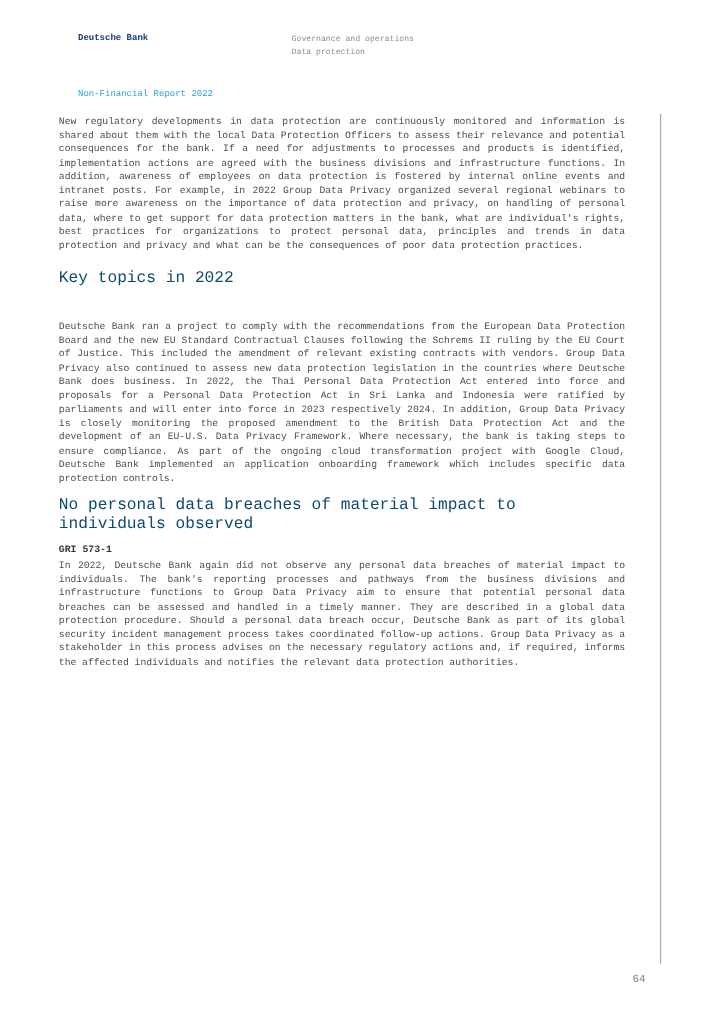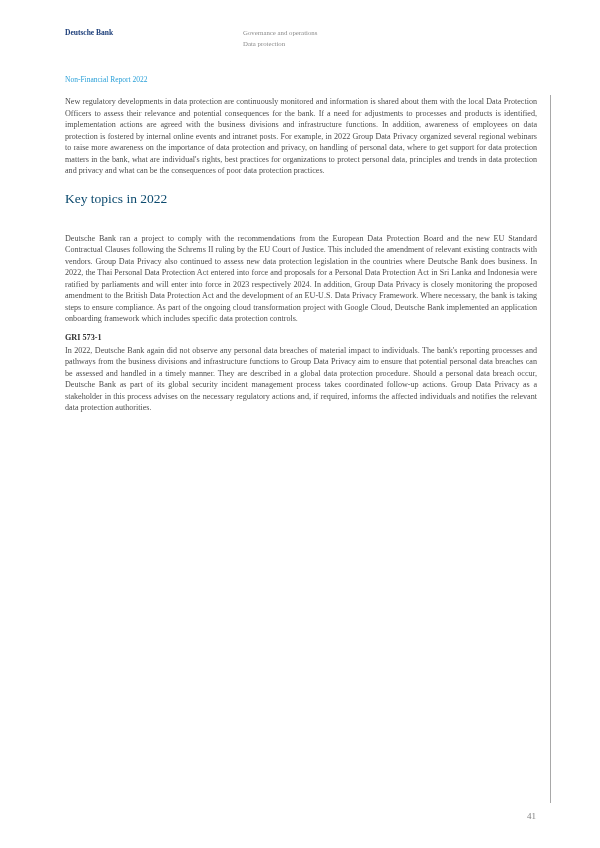--- a/index.html
+++ b/index.html
@@ -6,21 +6,21 @@
     margin: 0;
     padding: 0;
     background: #ffffff;
   }
   .page {
     position: relative;
     width: 600px;
     height: 848px;
     background: #ffffff;
     overflow: hidden;
-    font-family: Liberation Serif, serif;
+    font-family: Liberation Mono, monospace;
   }
 
   
   .header-brand {
     position: absolute;
     left: 65px;
     top: 27px;
     line-height: 11px;
     font-size: 7.5px;
   }
@@ -47,21 +47,21 @@
     left: 550px;
     top: 95px;
     width: 1px;
     height: 708px;
     background: #a8a8a8;
   }
 
   
   .content {
     position: absolute;
-    left: 65px;
+    left: 49px;
     top: 96px;
     width: 472px;
   }
   .body-par {
     margin: 0;
     font-size: 8.1px;
     line-height: 11.5px;
     color: #4d4d4d;
     text-align: justify;
   }
@@ -110,22 +110,23 @@
   <div class="margin-rule"></div>
 
   <div class="content">
 
     <p class="body-par">New regulatory developments in data protection are continuously monitored and information is shared about them with the local Data Protection Officers to assess their relevance and potential consequences for the bank. If a need for adjustments to processes and products is identified, implementation actions are agreed with the business divisions and infrastructure functions. In addition, awareness of employees on data protection is fostered by internal online events and intranet posts. For example, in 2022 Group Data Privacy organized several regional webinars to raise more awareness on the importance of data protection and privacy, on handling of personal data, where to get support for data protection matters in the bank, what are individual's rights, best practices for organizations to protect personal data, principles and trends in data protection and privacy and what can be the consequences of poor data protection practices.</p>
 
     <h2 class="heading-blue h1-key-topics">Key topics in 2022</h2>
 
     <p class="body-par par2">Deutsche Bank ran a project to comply with the recommendations from the European Data Protection Board and the new EU Standard Contractual Clauses following the Schrems II ruling by the EU Court of Justice. This included the amendment of relevant existing contracts with vendors. Group Data Privacy also continued to assess new data protection legislation in the countries where Deutsche Bank does business. In 2022, the Thai Personal Data Protection Act entered into force and proposals for a Personal Data Protection Act in Sri Lanka and Indonesia were ratified by parliaments and will enter into force in 2023 respectively 2024. In addition, Group Data Privacy is closely monitoring the proposed amendment to the British Data Protection Act and the development of an EU-U.S. Data Privacy Framework. Where necessary, the bank is taking steps to ensure compliance. As part of the ongoing cloud transformation project with Google Cloud, Deutsche Bank implemented an application onboarding framework which includes specific data protection controls.</p>
 
+    <h2 class="heading-blue h2-breaches">No personal data breaches of material impact to individuals observed</h2>
 
     <p class="gri-label">GRI 573-1</p>
 
     <p class="body-par">In 2022, Deutsche Bank again did not observe any personal data breaches of material impact to individuals. The bank's reporting processes and pathways from the business divisions and infrastructure functions to Group Data Privacy aim to ensure that potential personal data breaches can be assessed and handled in a timely manner. They are described in a global data protection procedure. Should a personal data breach occur, Deutsche Bank as part of its global security incident management process takes coordinated follow-up actions. Group Data Privacy as a stakeholder in this process advises on the necessary regulatory actions and, if required, informs the affected individuals and notifies the relevant data protection authorities.</p>
 
   </div>
 
-  <div class="page-number">41</div>
+  <div class="page-number">64</div>
 
 </div>
 
 </body></html>

